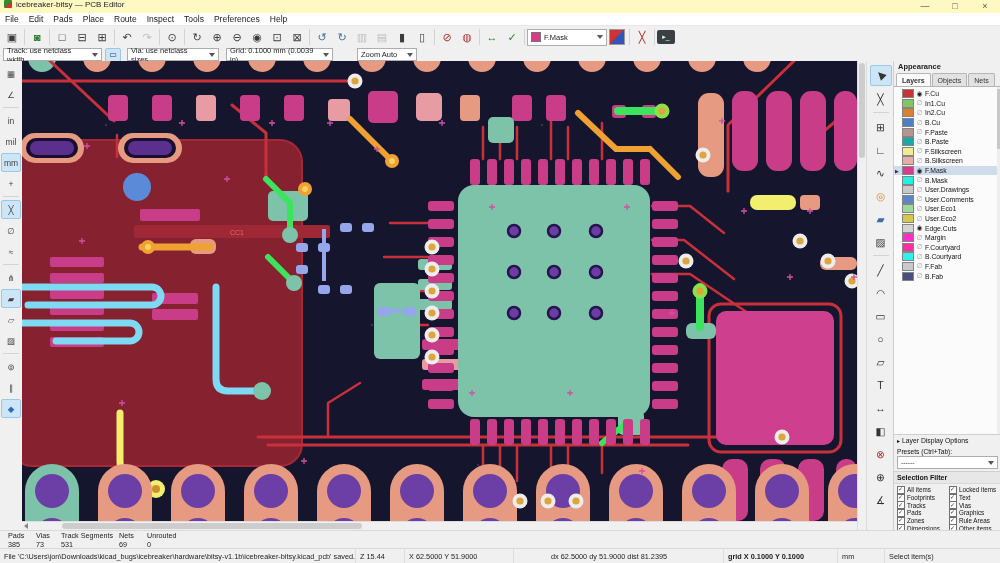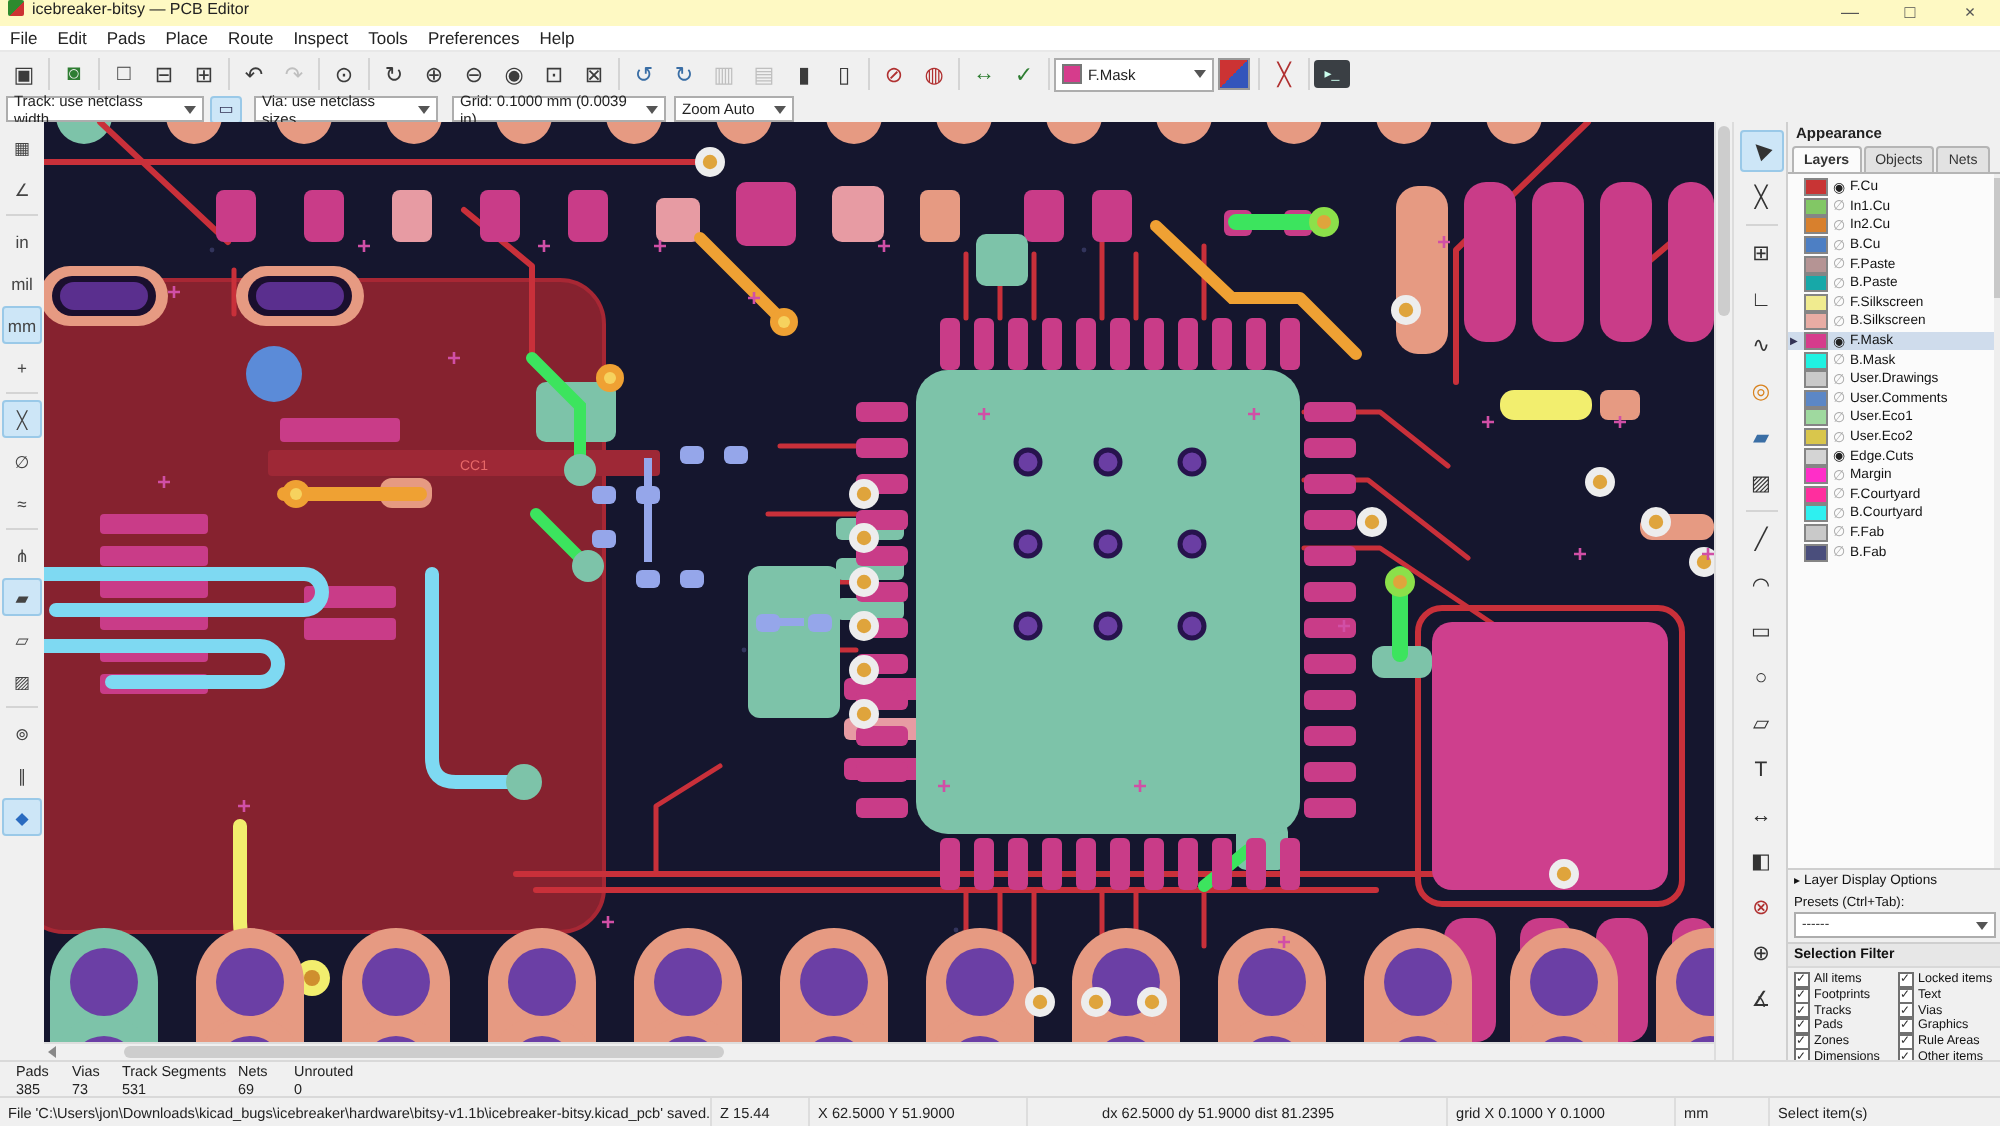--- a/index.html
+++ b/index.html
@@ -160,21 +160,21 @@
       </span>
     <span class="szbtn">▭</span>
     <span class="szcombo" style="width:84px;justify-content:space-between;margin-left:6px;">
         <span>Via: use netclass sizes</span>
         <i class="arr"></i>
       </span>
     <span class="szcombo" style="width:99px;justify-content:space-between;margin-left:7px;">
         <span>Grid: 0.1000 mm (0.0039 in)</span>
         <i class="arr"></i>
       </span>
-    <span class="szcombo" style="width:52px;justify-content:space-between;margin-left:4px;">
+    <span class="szcombo" style="width:52px;justify-content:space-between;margin-left:24px;">
         <span>Zoom Auto</span>
         <i class="arr"></i>
       </span>
   </div>
 
   <div class="left-tb">
     <span class="lt-btn">▦</span>
     <span class="lt-btn">∠</span>
     <span class="hsep"></span>
     <span class="lt-btn">in</span>
@@ -733,18 +733,18 @@
         <span>Unrouted</span>
         <span>0</span>
       </span>
   </div>
 
   <div class="statusbar">
     <span class="st-msg">File 'C:\Users\jon\Downloads\kicad_bugs\icebreaker\hardware\bitsy-v1.1b\icebreaker-bitsy.kicad_pcb' saved.</span>
     <span class="st-seg" style="margin-left:auto;width:40px;">Z 15.44</span>
     <span class="st-seg" style="width:100px;">X 62.5000  Y 51.9000</span>
     <span class="st-seg" style="width:168px;padding-left:37px;">dx 62.5000  dy 51.9000  dist 81.2395</span>
-    <span class="st-seg" style="width:105px;">grid X 0.1000  Y 0.1000</span>
+    <span class="st-seg" style="width:105px;font-weight:bold;">grid X 0.1000  Y 0.1000</span>
     <span class="st-seg" style="width:38px;">mm</span>
     <span class="st-seg" style="width:112px;">Select item(s)</span>
   </div>
 
 </div>
 
 </body></html>

